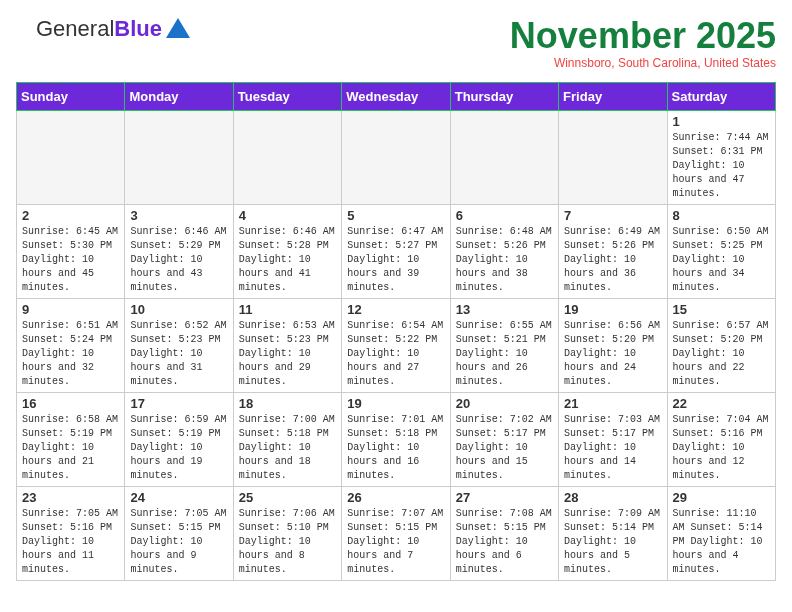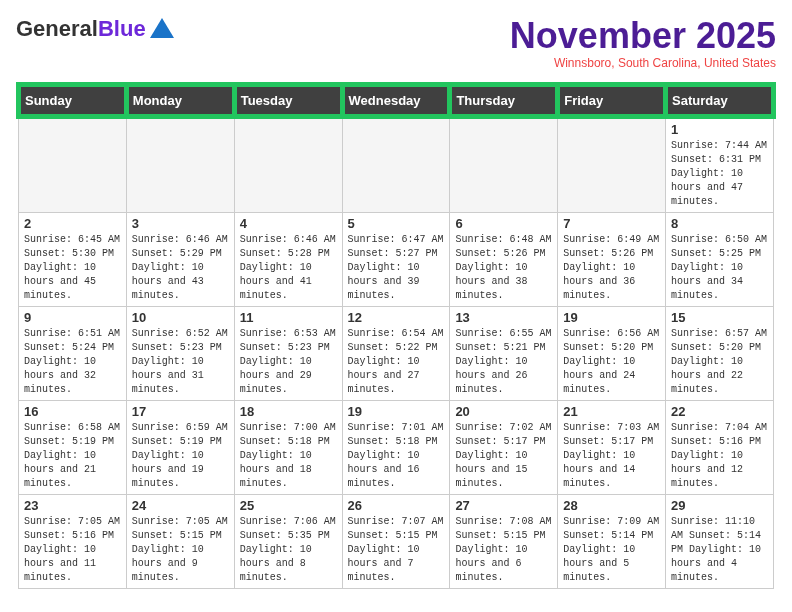--- a/index.html
+++ b/index.html
@@ -21,54 +21,54 @@
       flex-direction: column;
       align-items: flex-start;
     }
     .logo-text {
       display: flex;
       align-items: center;
       font-size: 22px;
       font-weight: normal;
       color: #333;
     }
-    .logo-text .general { font-weight: bold; }
+    .logo-text .general { font-weight: normal; margin-left: 20px; }
     .logo-text .blue { color: #6d28d9; font-weight: bold; }
     .logo-triangle {
       width: 0; height: 0;
       border-left: 12px solid transparent;
       border-right: 12px solid transparent;
       border-bottom: 20px solid #1a73c8;
       margin-left: 4px;
       margin-top: -2px;
     }
     .title-block { text-align: right; }
     .month-year {
       font-size: 36px;
       font-weight: bold;
-      color: #4c1d95;
+      color: #15803d;
       line-height: 1.1;
     }
     .location {
       font-size: 12px;
       color: #ef4444;
     }
     .calendar {
       width: 100%;
       border-collapse: collapse;
       border: 1px solid #ccc;
     }
     .calendar th {
-      background: #404040;
+      background: #6d28d9;
       color: #fff;
       font-size: 13px;
       font-weight: bold;
       padding: 6px 4px;
       text-align: left;
-      border: 5px solid #22c55e;
+      border: 1px solid #22c55e;
     }
     .calendar td {
       vertical-align: top;
       border: 1px solid #ccc;
       padding: 3px 5px;
       width: calc(100% / 7);
       min-height: 70px;
       font-size: 10.5px;
       color: #333;
       background: #fff;
@@ -272,21 +272,21 @@
         </td>
         <td>
           <span class="day-num">24</span>
           <div class="day-info">Sunrise: 7:05 AM
 Sunset: 5:15 PM
 Daylight: 10 hours and 9 minutes.</div>
         </td>
         <td>
           <span class="day-num">25</span>
           <div class="day-info">Sunrise: 7:06 AM
-Sunset: 5:35 PM
+Sunset: 5:10 PM
 Daylight: 10 hours and 8 minutes.</div>
         </td>
         <td>
           <span class="day-num">26</span>
           <div class="day-info">Sunrise: 7:07 AM
 Sunset: 5:15 PM
 Daylight: 10 hours and 7 minutes.</div>
         </td>
         <td>
           <span class="day-num">27</span>

